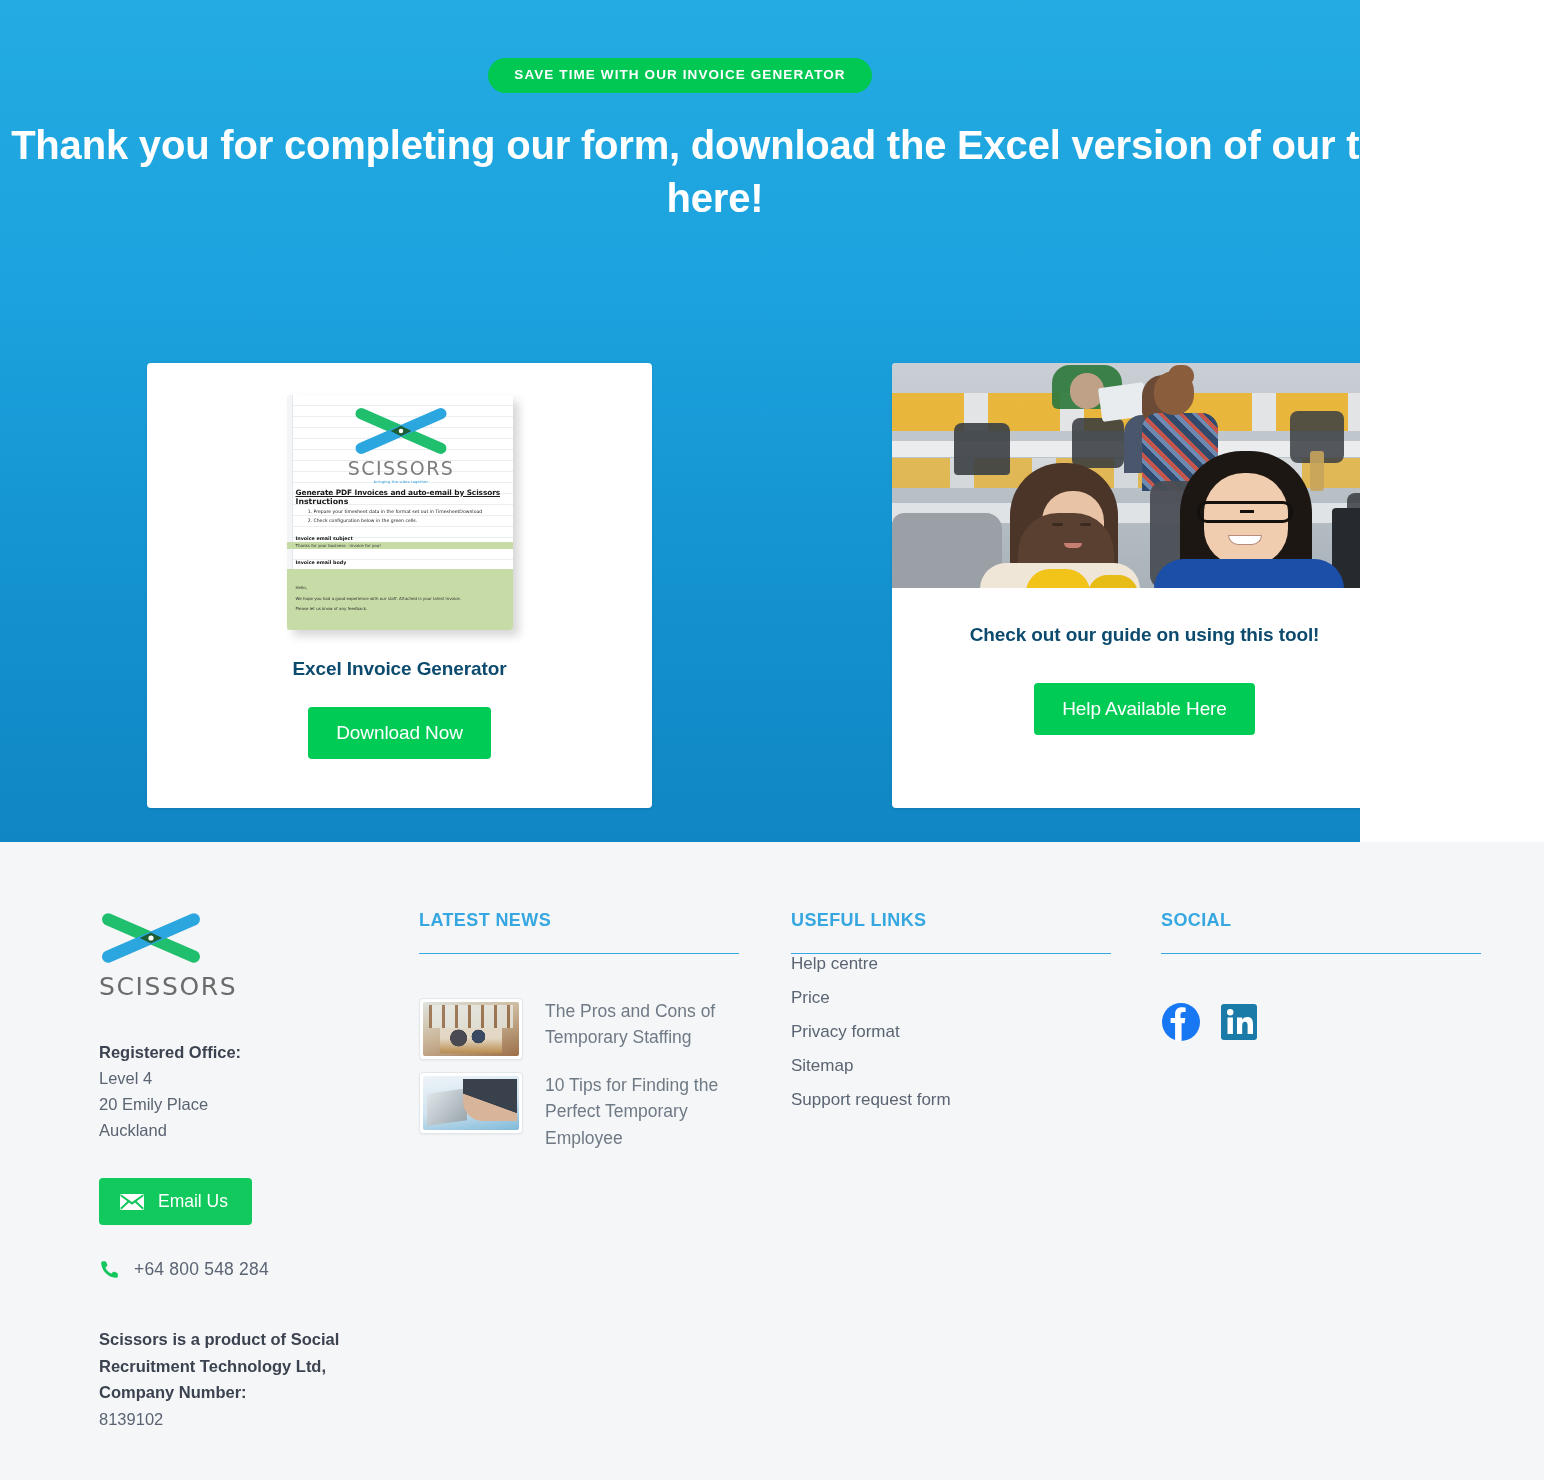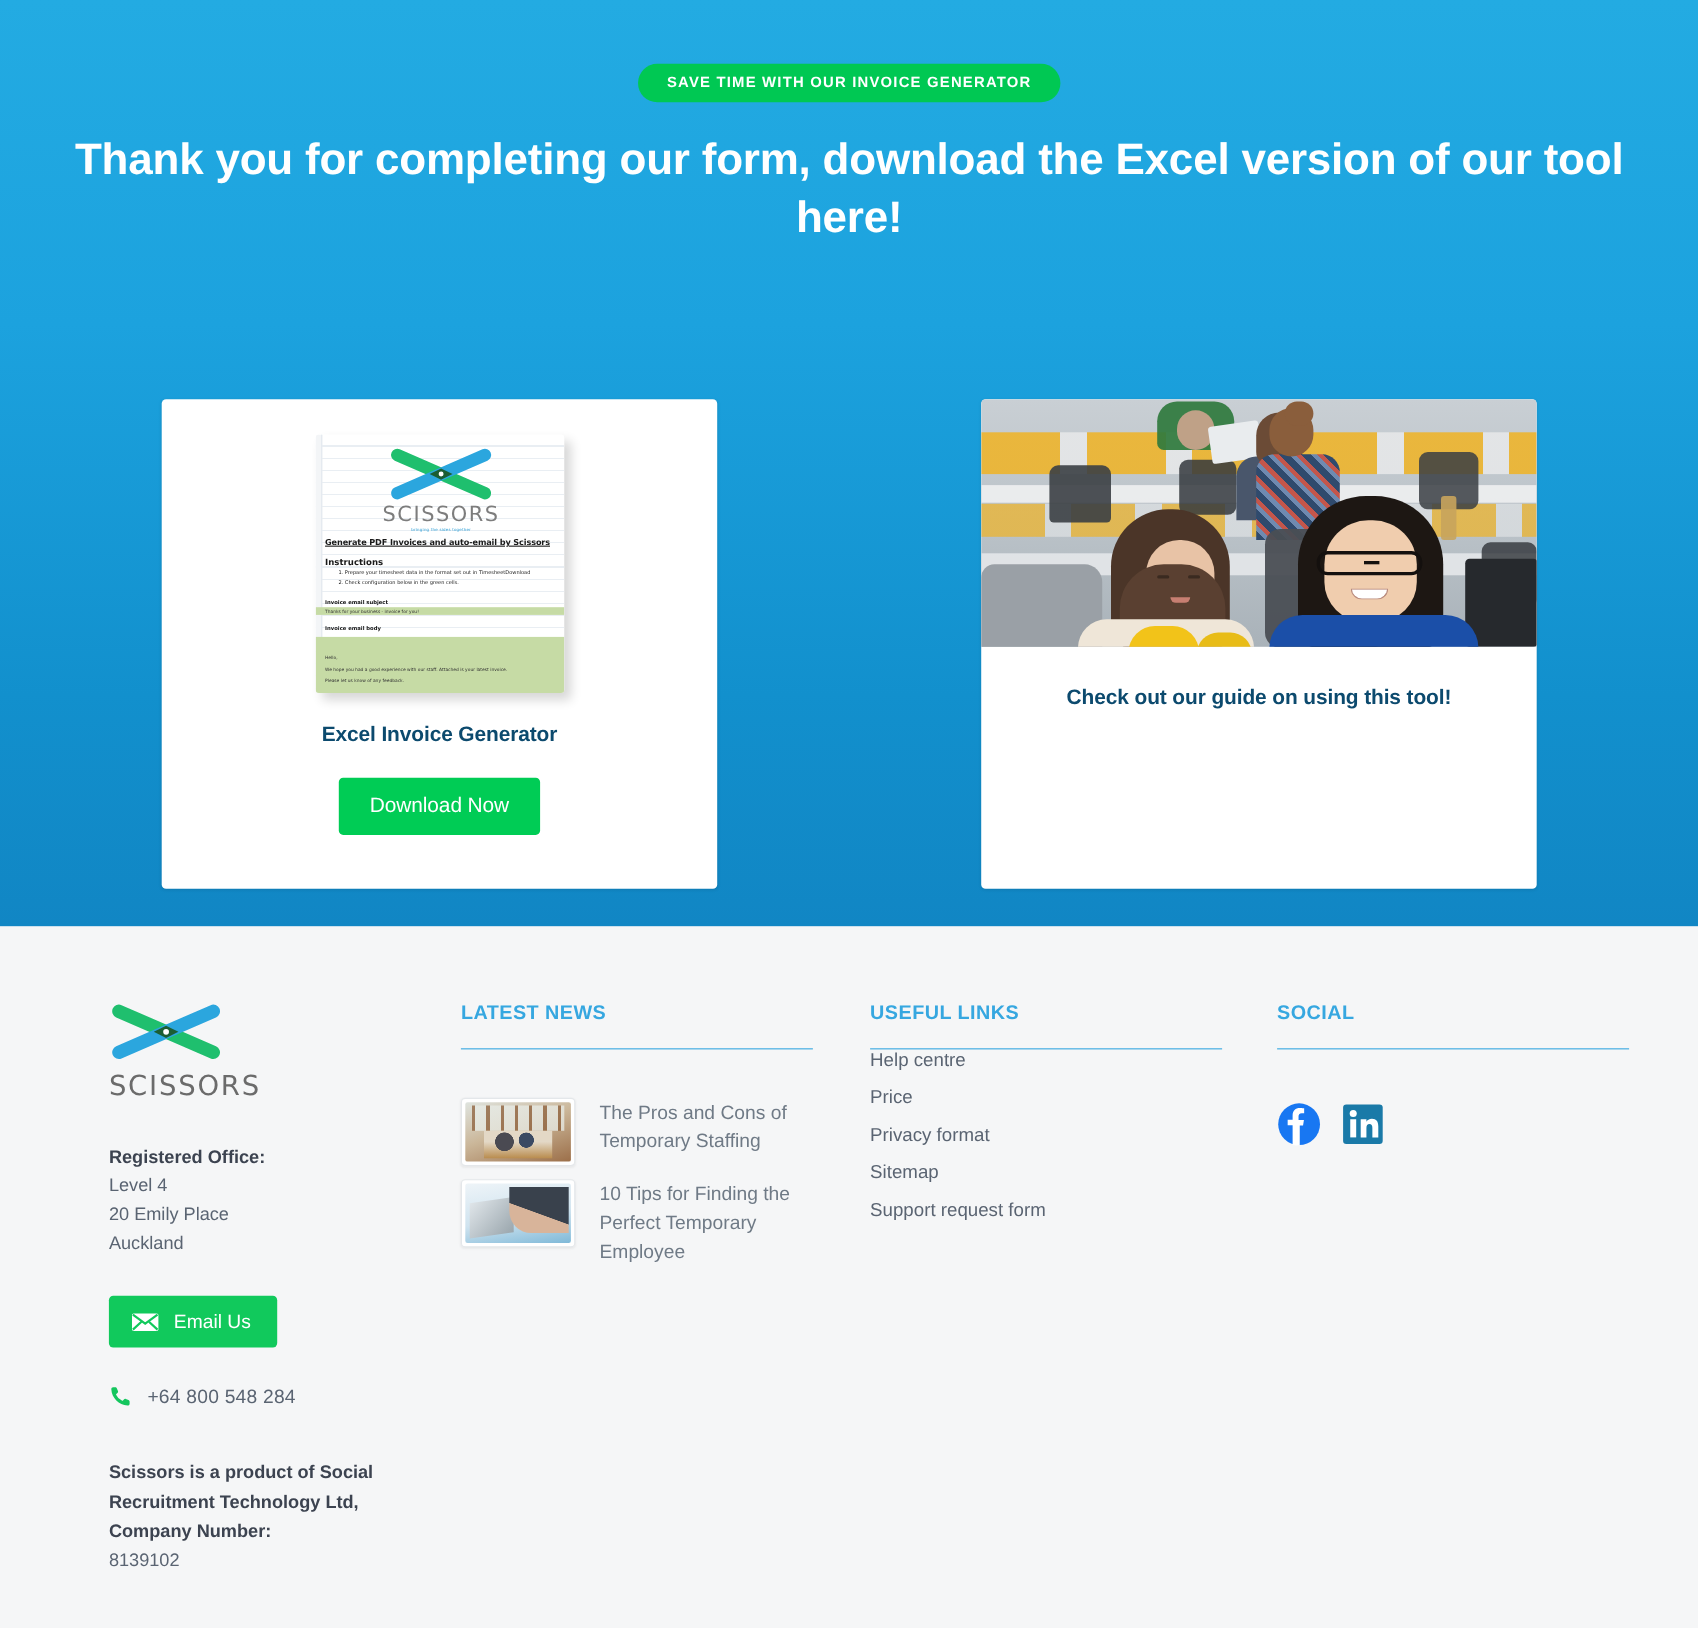--- a/index.html
+++ b/index.html
@@ -6,21 +6,21 @@
   * { box-sizing: border-box; margin: 0; padding: 0; }
   html, body {
     width: 1544px;
     font-family: "Liberation Sans", sans-serif;
     background: #ffffff;
     -webkit-font-smoothing: antialiased;
   }
 
   
   .hero {
-    width: 1544px;
+    width: 1360px;
     height: 842px;
     background: linear-gradient(180deg, #23ABE2 0%, #1CA2DE 35%, #1290CD 75%, #1186C4 100%);
     position: relative;
     overflow: hidden;
   }
   .eyebrow-wrap {
     text-align: center;
     padding-top: 58px;
   }
   .eyebrow {
@@ -105,21 +105,21 @@
   .sheet-tag {
     font-size: 3.6px; color: #2f9fd6; letter-spacing: 0.2px; margin-top: 2px;
     font-family: "DejaVu Sans", sans-serif;
   }
   .sheet-h1 {
     font-size: 7.4px; font-weight: bold; color: #1a1a1a; margin-top: 4px;
     text-decoration: underline; letter-spacing: -0.1px;
     font-family: "DejaVu Sans", sans-serif; white-space: nowrap;
   }
   .sheet-h2 {
-    font-size: 7.8px; font-weight: bold; color: #1a1a1a; margin-top: 10px;
+    font-size: 7.8px; font-weight: bold; color: #1a1a1a; 
     font-family: "DejaVu Sans", sans-serif;
   }
   .sheet-ol { margin: 2px 0 0 18px; padding: 0; }
   .sheet-ol li {
     font-size: 4.6px; color: #1a1a1a; line-height: 1.9;
     font-family: "DejaVu Sans", sans-serif; white-space: nowrap;
   }
   .sheet-lbl {
     font-size: 4.8px; font-weight: bold; color: #111; margin-top: 11px;
     font-family: "DejaVu Sans", sans-serif;
@@ -393,20 +393,23 @@
         <div class="ph w2-face"></div>
         <div class="ph w2-glass"></div>
         <div class="ph w2-glassbar"></div>
         <div class="ph w2-mouth"></div>
         <div class="ph w2-body"></div>
         <div class="ph sunflower"></div>
         <div class="ph sunflower2"></div>
       </div>
 
       <div class="card-title card-title-guide">Check out our guide on using this tool!</div>
+      <div class="btn-wrap btn-wrap-guide">
+        <button class="btn-green">Help Available Here</button>
+      </div>
     </div>
 
   </div>
 </section>
 
 <footer class="footer">
   <div class="footer-grid">
 
     <div class="col col-brand">
       <svg class="flogo-x" viewBox="0 0 120 60">

